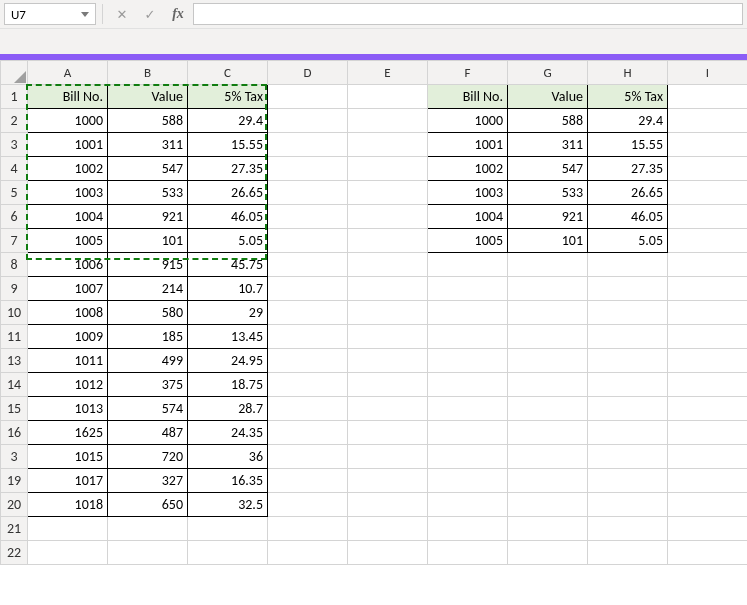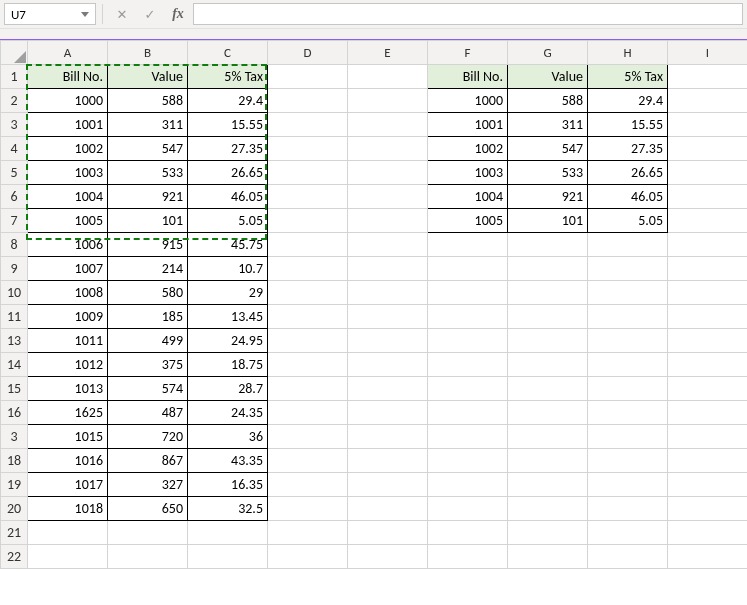--- a/index.html
+++ b/index.html
@@ -1,19 +1,19 @@
 <!DOCTYPE html>
 <html><head>
 <meta charset="utf-8">
 <style>
   * { box-sizing: border-box; margin: 0; padding: 0; }
   body { font-family: Calibri, Arial, sans-serif; font-size: 14px; background: #fff; color: #000; width: 747px; height: 605px; overflow: hidden; user-select: none; }
 
   
-  .top-area { background: #f3f2f1; border-bottom: 1px solid #8b5cf6; height: 40px; width: 100%; }
+  .top-area { background: #f3f2f1; border-bottom: 6px solid #8b5cf6; height: 60px; width: 100%; }
   .formula-row { display: flex; align-items: center; height: 28px; padding: 2px 4px; gap: 2px; }
   .namebox { width: 92px; height: 22px; background: #fff; border: 1px solid #c6c6c6; font-size: 13px; padding: 0 6px; display:flex; align-items:center; justify-content:space-between; }
   .namebox .dd { width: 0; height: 0; border-left:4px solid transparent; border-right:4px solid transparent; border-top:5px solid #7a7a7a; }
   .sep { width:1px; height:20px; background:#d4d4d4; margin:0 4px;}
   .fx-btn { width:26px; height:22px; display:flex; align-items:center; justify-content:center; color:#9a9a9a; font-size:13px;}
   .fx-label { font-family: 'Times New Roman', serif; font-style: italic; font-size:14px; color:#666; padding:0 4px;font-weight:bold;}
   .fbar { flex:1; height:22px; background:#fff; border:1px solid #c6c6c6; padding:0 6px; font-size:13px; display:flex; align-items:center;}
   .spacer-row { height:26px; border-top:1px solid #e1e1e1;}
 
   
@@ -281,32 +281,20 @@
           <td class="dcell">720</td>
           <td class="dcell">36</td>
           <td class="empty"></td>
           <td class="empty"></td>
           <td class="empty"></td>
           <td class="empty"></td>
           <td class="empty"></td>
           <td class="empty"></td>
         </tr>
         <tr>
-          <td class="rowhdr">18</td>
-          <td class="dcell">1016</td>
-          <td class="dcell">867</td>
-          <td class="dcell">43.35</td>
-          <td class="empty"></td>
-          <td class="empty"></td>
-          <td class="empty"></td>
-          <td class="empty"></td>
-          <td class="empty"></td>
-          <td class="empty"></td>
-        </tr>
-        <tr>
           <td class="rowhdr">19</td>
           <td class="dcell">1017</td>
           <td class="dcell">327</td>
           <td class="dcell">16.35</td>
           <td class="empty"></td>
           <td class="empty"></td>
           <td class="empty"></td>
           <td class="empty"></td>
           <td class="empty"></td>
           <td class="empty"></td>

